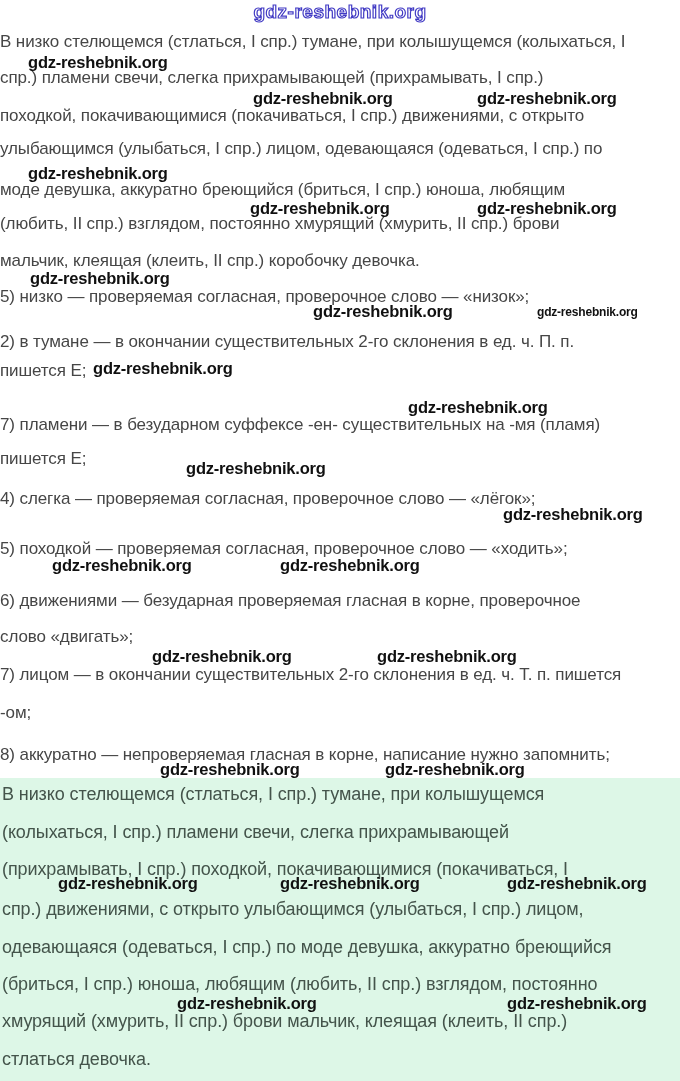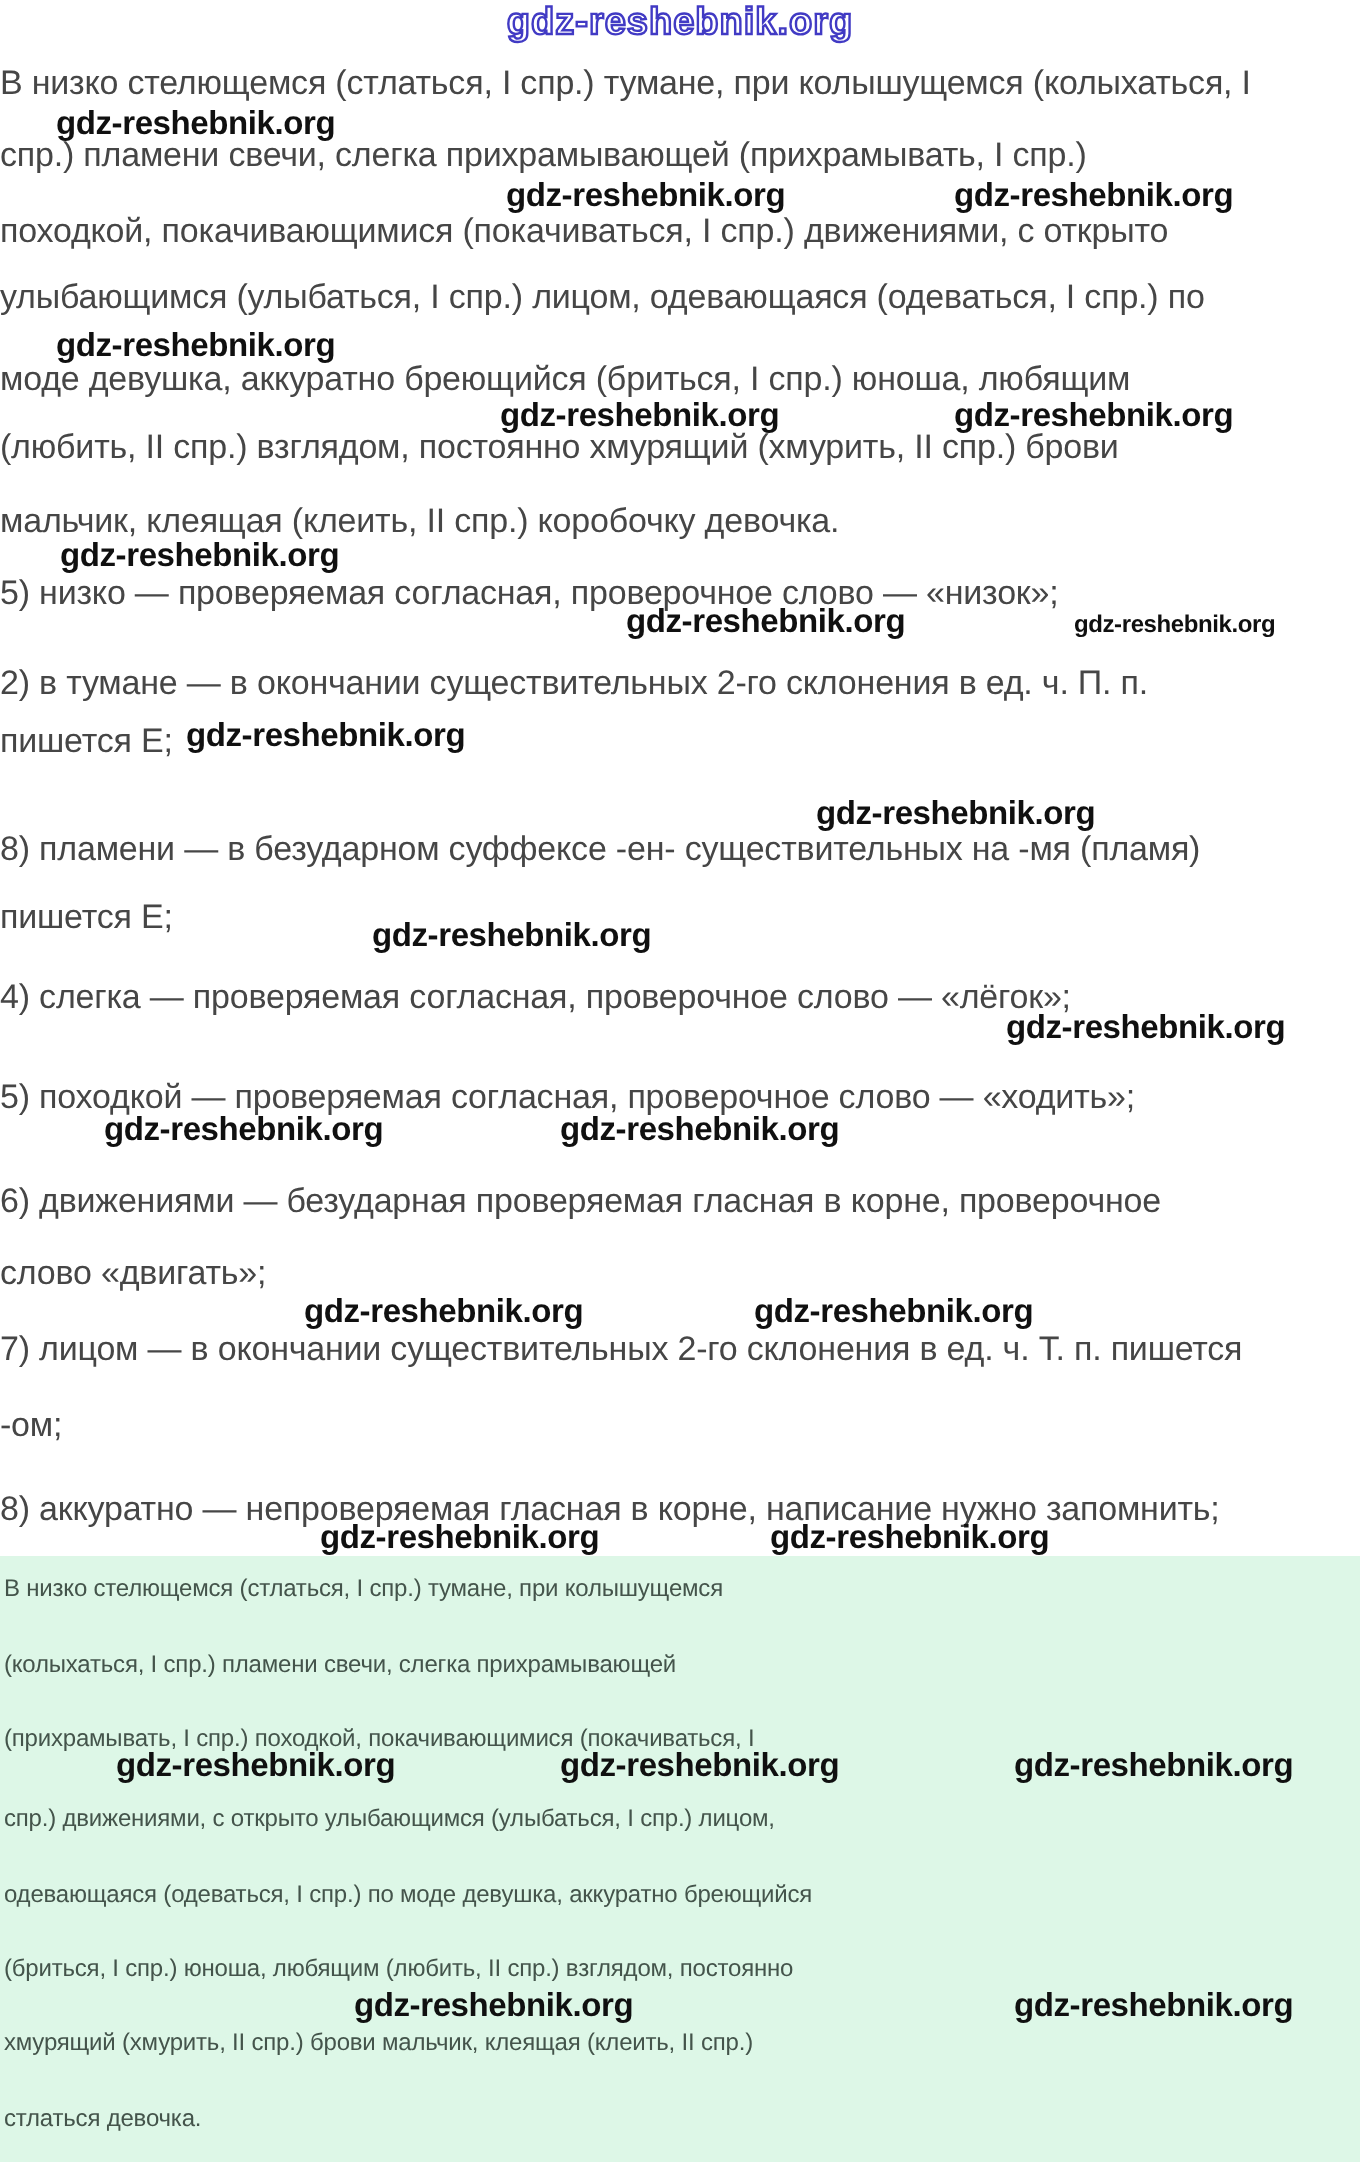--- a/index.html
+++ b/index.html
@@ -17,21 +17,21 @@
   .line{
     position:absolute;left:0;
     white-space:nowrap;
     font-size:17px;line-height:17px;
     color:#464646;
     letter-spacing:-0.1px;
   }
   .answer-line{
     position:absolute;left:2px;
     white-space:nowrap;
-    font-size:12px;line-height:18px;
+    font-size:18px;line-height:18px;
     color:#44544b;
     letter-spacing:-0.1px;
   }
   .wm{
     position:absolute;
     white-space:nowrap;
     font-size:16.5px;line-height:17px;
     font-weight:600;
     color:#101010;
     letter-spacing:-0.2px;
@@ -62,21 +62,21 @@
   <div class="line" style="top:33px">В низко стелющемся (стлаться, I спр.) тумане, при колышущемся (колыхаться, I</div>
   <div class="line" style="top:107px">походкой, покачивающимися (покачиваться, I спр.) движениями, с открыто</div>
   <div class="line" style="top:69px">спр.) пламени свечи, слегка прихрамывающей (прихрамывать, I спр.)</div>
   <div class="line" style="top:140px">улыбающимся (улыбаться, I спр.) лицом, одевающаяся (одеваться, I спр.) по</div>
   <div class="line" style="top:181px">моде девушка, аккуратно бреющийся (бриться, I спр.) юноша, любящим</div>
   <div class="line" style="top:215px">(любить, II спр.) взглядом, постоянно хмурящий (хмурить, II спр.) брови</div>
   <div class="line" style="top:252px">мальчик, клеящая (клеить, II спр.) коробочку девочка.</div>
   <div class="line" style="top:288px">5) низко — проверяемая согласная, проверочное слово — «низок»;</div>
   <div class="line" style="top:333px">2) в тумане — в окончании существительных 2-го склонения в ед. ч. П. п.</div>
   <div class="line" style="top:362px">пишется Е;</div>
-  <div class="line" style="top:416px">8) пламени — в безударном суффексе -ен- существительных на -мя (пламя)</div>
+  <div class="line" style="top:416px">7) пламени — в безударном суффексе -ен- существительных на -мя (пламя)</div>
   <div class="line" style="top:450px">пишется Е;</div>
   <div class="line" style="top:490px">4) слегка — проверяемая согласная, проверочное слово — «лёгок»;</div>
   <div class="line" style="top:540px">5) походкой — проверяемая согласная, проверочное слово — «ходить»;</div>
   <div class="line" style="top:592px">6) движениями — безударная проверяемая гласная в корне, проверочное</div>
   <div class="line" style="top:628px">слово «двигать»;</div>
   <div class="line" style="top:666px">7) лицом — в окончании существительных 2-го склонения в ед. ч. Т. п. пишется</div>
   <div class="line" style="top:704px">-ом;</div>
   <div class="line" style="top:746px">8) аккуратно — непроверяемая гласная в корне, написание нужно запомнить;</div>
 
   <div class="wm" style="left:28px;top:54px">gdz-reshebnik.org</div>

